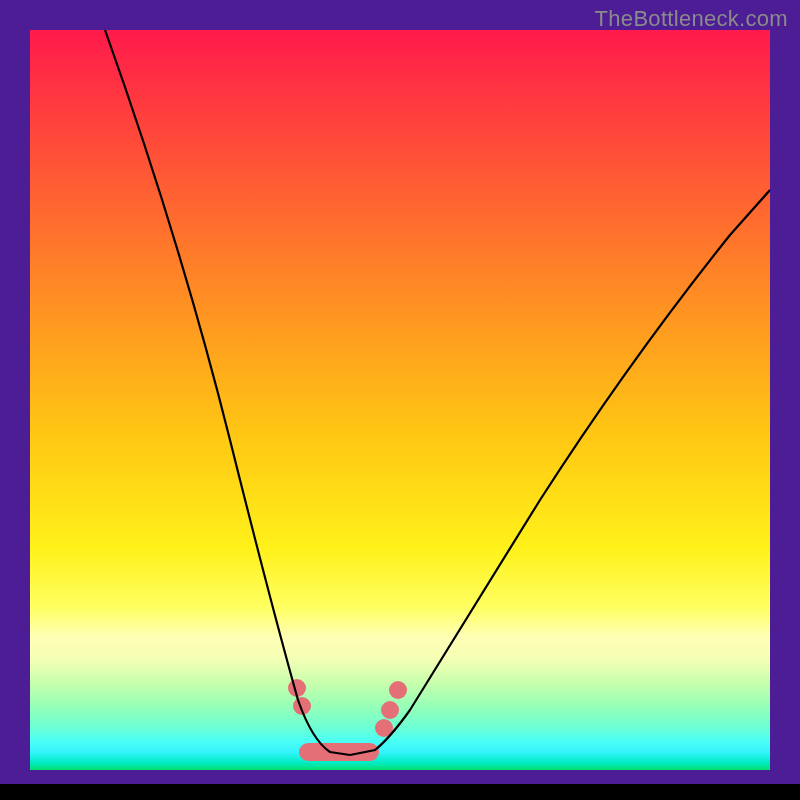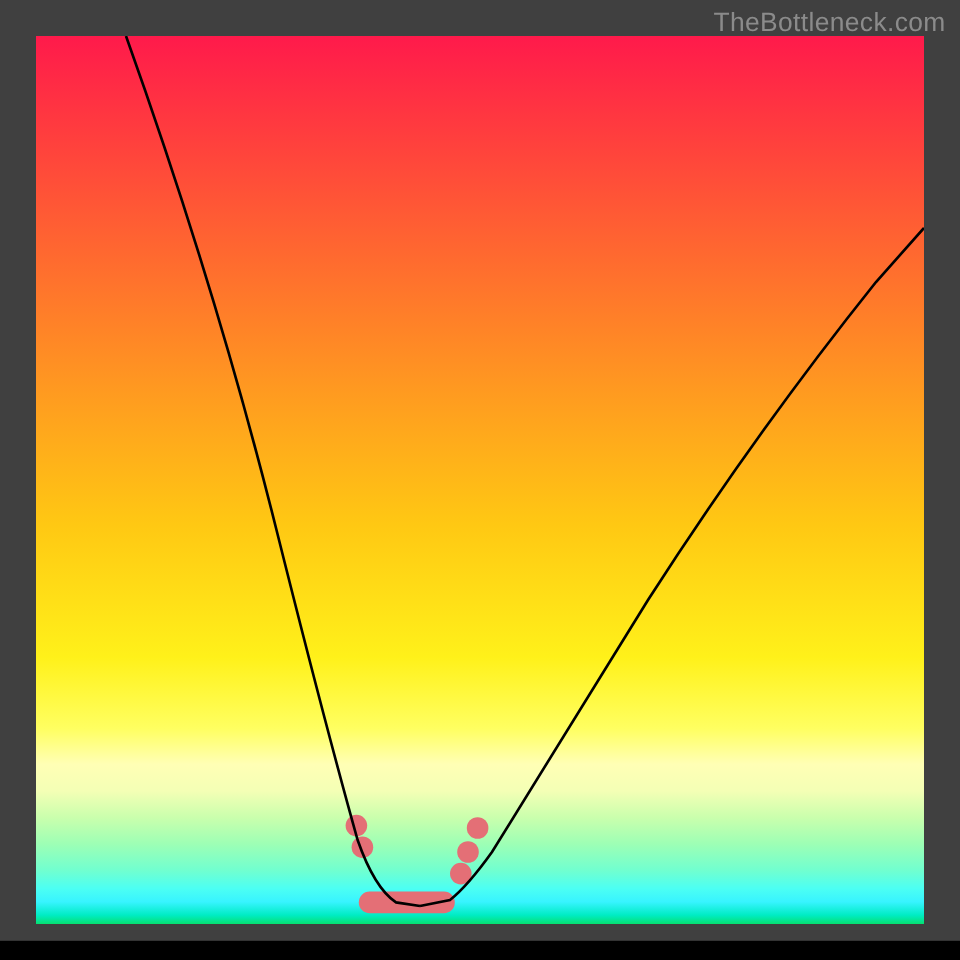--- a/index.html
+++ b/index.html
@@ -10,21 +10,21 @@
     background: #000;
     overflow: hidden;
     font-family: Arial, Helvetica, sans-serif;
   }
   #frame {
     position: absolute;
     top: 0;
     left: 0;
     width: 800px;
     height: 784px;
-    background: #404040;
+    background: #4c1d95;
   }
   #plot {
     position: absolute;
     top: 30px;
     left: 30px;
     width: 740px;
     height: 740px;
     background: linear-gradient(
       to bottom,
       #ff1a4b 0%,

